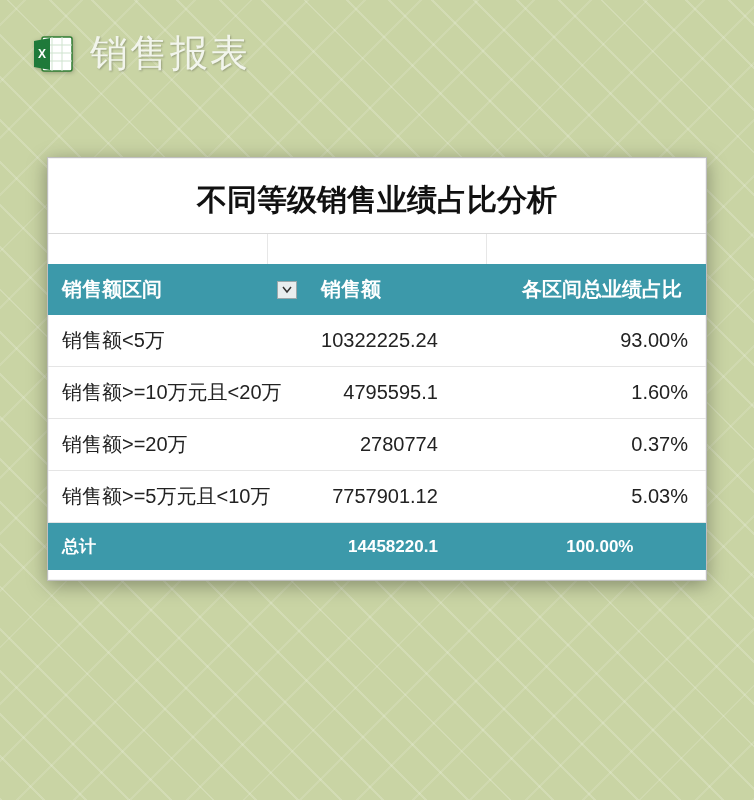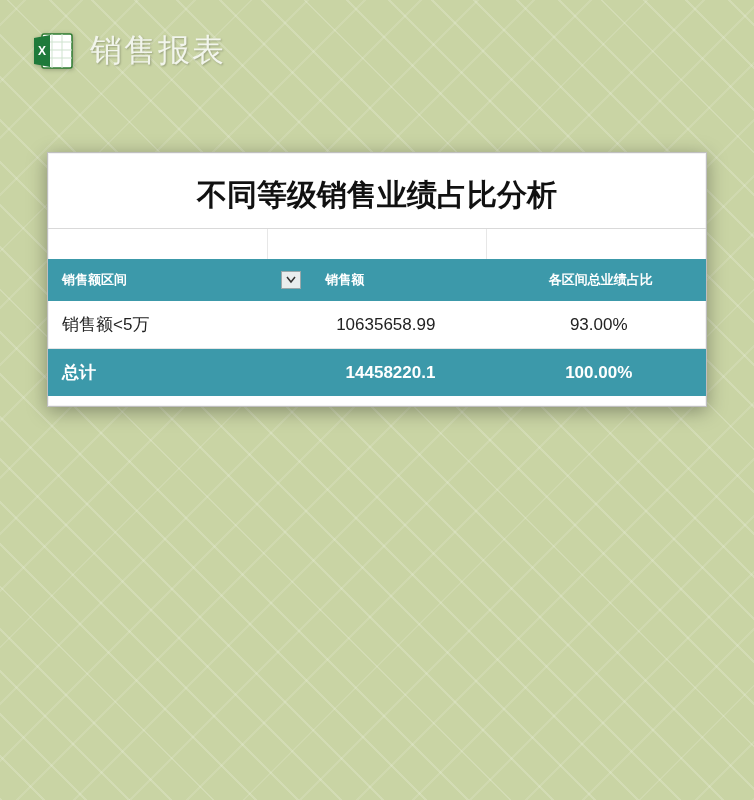--- a/index.html
+++ b/index.html
@@ -19,21 +19,21 @@
     align-items: center;
     gap: 14px;
     padding: 28px 30px 18px 30px;
   }
   .excel-icon {
     width: 46px; height: 46px;
     display: flex; align-items: center; justify-content: center;
     filter: drop-shadow(1px 1px 2px rgba(0,0,0,0.25));
   }
   .page-title {
-    font-size: 32px;
+    font-size: 38px;
     color: #f2f5ec;
     font-weight: 400;
     text-shadow: 1px 1px 2px rgba(0,0,0,0.25);
     letter-spacing: 2px;
     font-family: Liberation Mono, monospace;
   }
   .card {
     margin: 60px auto 1px auto;
     width: 660px;
     background: #ffffff;
@@ -59,47 +59,47 @@
   }
   .spacer-row .scell:last-child { border-right: none; }
   table {
     width: 100%;
     border-collapse: collapse;
   }
   thead th {
     background: #3c99aa;
     color: #fff;
     font-weight: 600;
-    font-size: 13px;
+    font-size: 20px;
     text-align: left;
     padding: 12px 14px;
     position: relative;
   }
   thead th.col-amount { text-align: left; }
   thead th.col-pct { text-align: center; }
   .filter-btn {
     position: absolute;
     right: 10px; top: 50%;
     transform: translateY(-50%);
     width: 20px; height: 18px;
     background: #e9edee;
     border: 1px solid #9aa8ab;
     display: flex; align-items: center; justify-content: center;
     cursor: pointer;
   }
   .filter-btn svg { display: block; }
   tbody td {
-    font-size: 17px;
+    font-size: 20px;
     color: #222;
     padding: 12px 14px;
     border-bottom: 1px solid #e5e5e5;
   }
   tbody td.col-range { text-align: left; }
   tbody td.col-amount { text-align: right; padding-right: 60px; }
-  tbody td.col-pct { text-align: center; padding-right: 18px; }
+  tbody td.col-pct { text-align: right; padding-right: 18px; }
   tfoot td {
     background: #3c99aa;
     color: #fff;
     font-weight: 700;
     font-size: 17px;
     padding: 12px 14px;
   }
   tfoot td.col-range { text-align: left; }
   tfoot td.col-amount { text-align: right; padding-right: 60px; }
   tfoot td.col-pct { text-align: center; padding-right: 18px; }
@@ -153,22 +153,37 @@
           <span>销售额</span>
         </th>
         <th class="col-pct">
           <span>各区间总业绩占比</span>
         </th>
       </tr>
     </thead>
     <tbody>
       <tr>
         <td class="col-range">销售额&lt;5万</td>
-        <td class="col-amount">10635658.99</td>
+        <td class="col-amount">10322225.24</td>
         <td class="col-pct">93.00%</td>
+      </tr>
+      <tr>
+        <td class="col-range">销售额&gt;=10万元且&lt;20万</td>
+        <td class="col-amount">4795595.1</td>
+        <td class="col-pct">1.60%</td>
+      </tr>
+      <tr>
+        <td class="col-range">销售额&gt;=20万</td>
+        <td class="col-amount">2780774</td>
+        <td class="col-pct">0.37%</td>
+      </tr>
+      <tr>
+        <td class="col-range">销售额&gt;=5万元且&lt;10万</td>
+        <td class="col-amount">7757901.12</td>
+        <td class="col-pct">5.03%</td>
       </tr>
     </tbody>
     <tfoot>
       <tr>
         <td class="col-range">总计</td>
         <td class="col-amount">14458220.1</td>
         <td class="col-pct">100.00%</td>
       </tr>
     </tfoot>
   </table>

